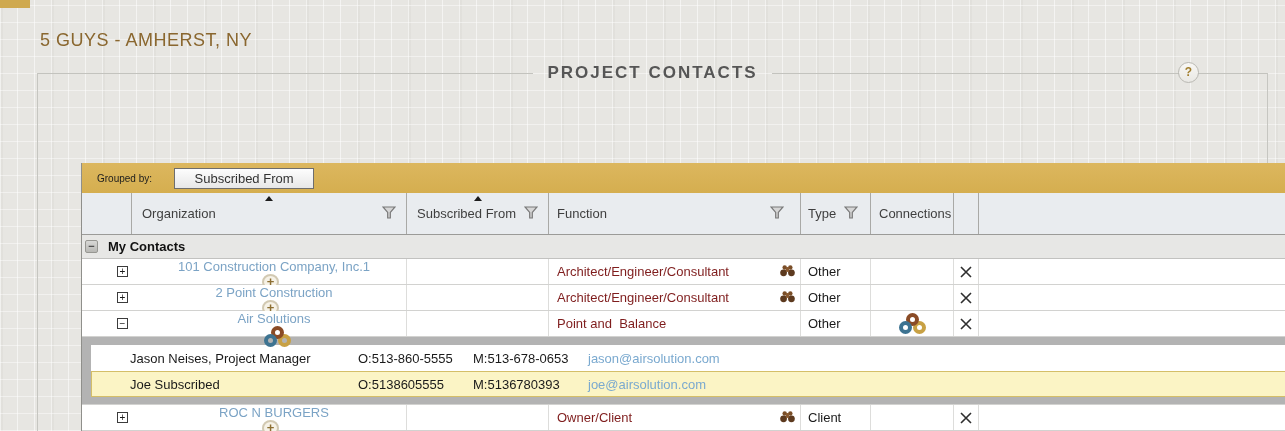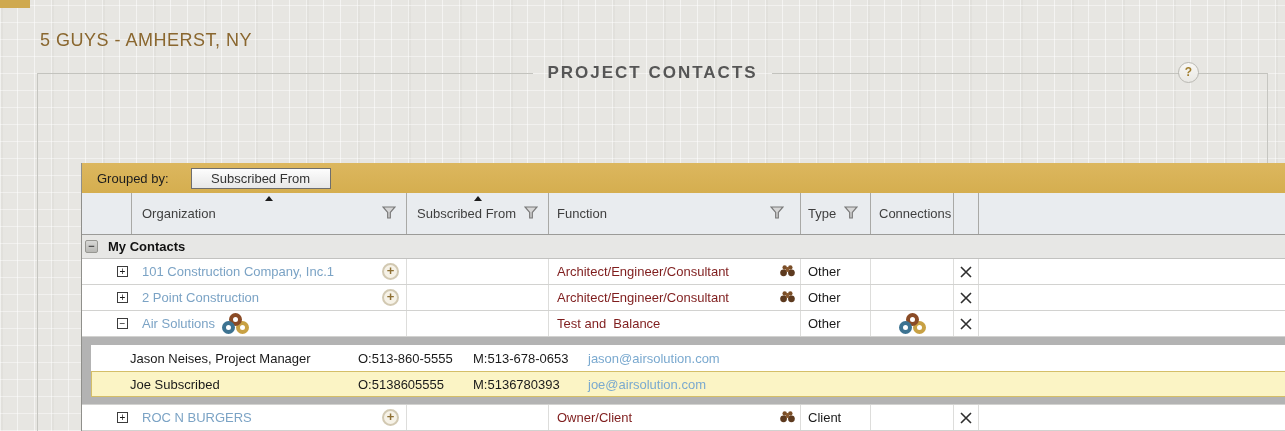--- a/index.html
+++ b/index.html
@@ -42,21 +42,21 @@
   
   .grid {
     position:absolute; left:43px; top:90px; width:1219px; height:341px;
     border-left:1px solid #8f8f8b; border-right:1px solid #8f8f8b;
     display:flex; flex-direction:column; background:#fff;
   }
   .grouped-bar {
     height:30px; flex:0 0 30px; background:linear-gradient(#dcb75e,#d5ae4f);
     display:flex; align-items:center; padding-left:15px;
   }
-  .grouped-label { font-size:13px; color:#1d1d1d; }
+  .grouped-label { font-size:10px; color:#1d1d1d; }
   .grouped-btn {
     margin-left:22px; width:140px; height:21px; font-size:13px; color:#333;
     background:linear-gradient(#fdfdfd,#e7e7e7); border:1px solid #6e6e6e;
     text-align:center; line-height:19px; cursor:pointer;
   }
   
   .hdr { height:42px; flex:0 0 42px; background:#e9ecef; border-bottom:1px solid #9b9b98;
          display:flex; font-size:13px; color:#3f3f3f; }
   .hc { position:relative; display:flex; align-items:center; border-right:1px solid #a9a9a6; }
   .hc:last-child { border-right:none; }
@@ -79,21 +79,21 @@
     margin-left:3px; width:13px; height:13px; border:1px solid #979792; border-radius:2px;
     background:linear-gradient(#d8d8d6,#b8b8b4); color:#4d4d4d;
     font-size:11px; line-height:10px; text-align:center; cursor:pointer;
   }
   .grp-label { margin-left:10px; }
   
   .row { height:26px; flex:0 0 26px; background:#fff; border-bottom:1px solid #d2d2d0;
          display:flex; font-size:13px; align-items:stretch; }
   .dc { display:flex; align-items:center; border-right:1px solid #dddddb; }
   .dc-0 { width:50px; border-right:none; }
-  .dc-1 { width:275px; padding-left:10px; }
+  .dc-1 { width:275px; padding-left:10px;flex-direction:column; }
   .dc-2 { width:142px; }
   .dc-3 { width:252px; padding-left:8px; }
   .dc-4 { width:70px; padding-left:7px; }
   .dc-5 { width:83px; justify-content:center; }
   .dc-6 { width:25px; justify-content:center; }
   .dc-7 { flex:1; border-right:none; }
   .expand-box {
     margin-left:35px; width:11px; height:11px; border:1px solid #3c3c3c; background:#fff;
     color:#1a1a1a; font-size:10px; line-height:9px; text-align:center; cursor:pointer;
   }
@@ -277,21 +277,21 @@
       <div class="dc dc-1">
         <span class="org-link">Air Solutions</span>
         <span class="rings rings-inline">
           <i class="ring-brown"></i>
             <i class="ring-blue"></i>
             <i class="ring-gold"></i>
         </span>
       </div>
       <div class="dc dc-2"></div>
       <div class="dc dc-3">
-        <span class="fn-text">Test and  Balance</span>
+        <span class="fn-text">Point and  Balance</span>
       </div>
       <div class="dc dc-4">
           <span class="type-text">Other</span>
         </div>
       <div class="dc dc-5">
         <span class="rings">
           <i class="ring-brown"></i>
             <i class="ring-blue"></i>
             <i class="ring-gold"></i>
         </span>

